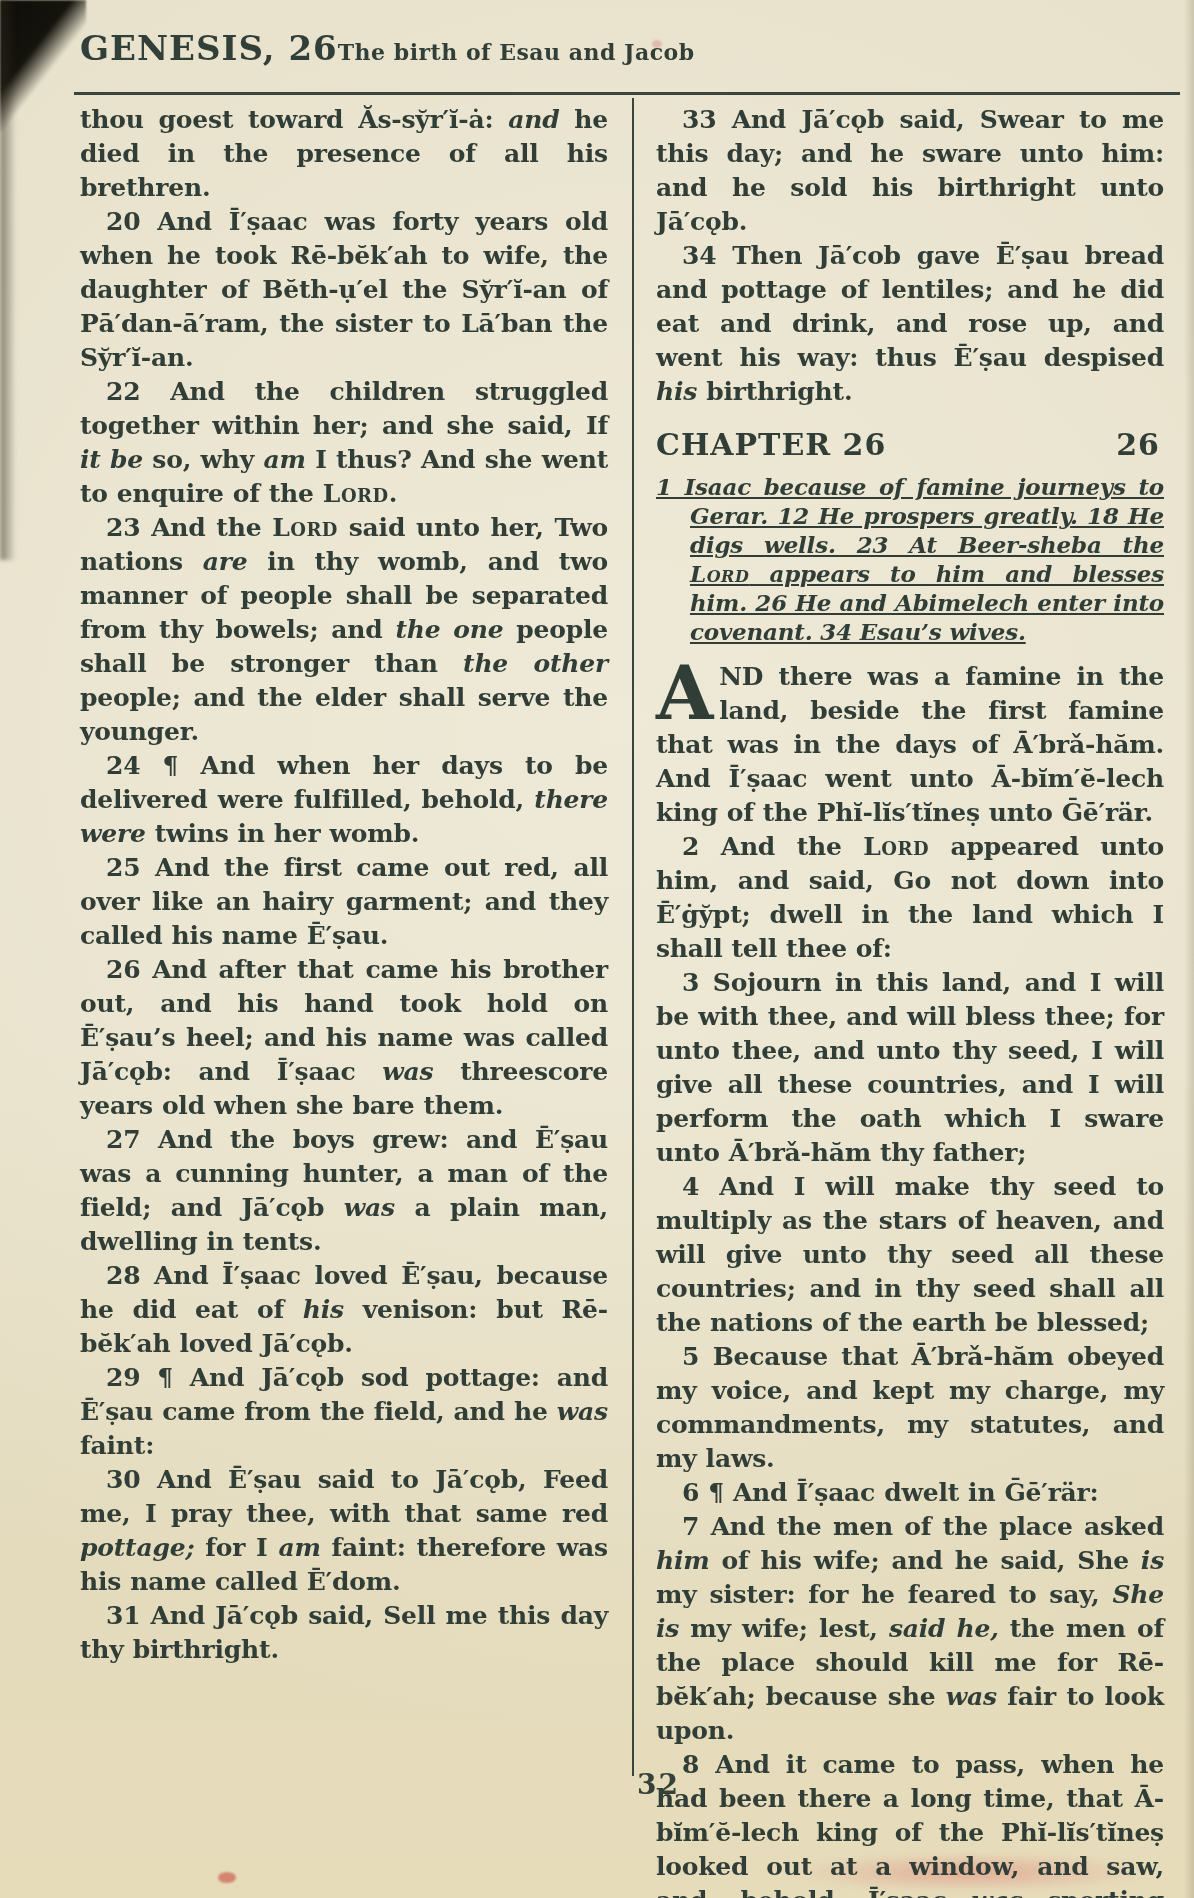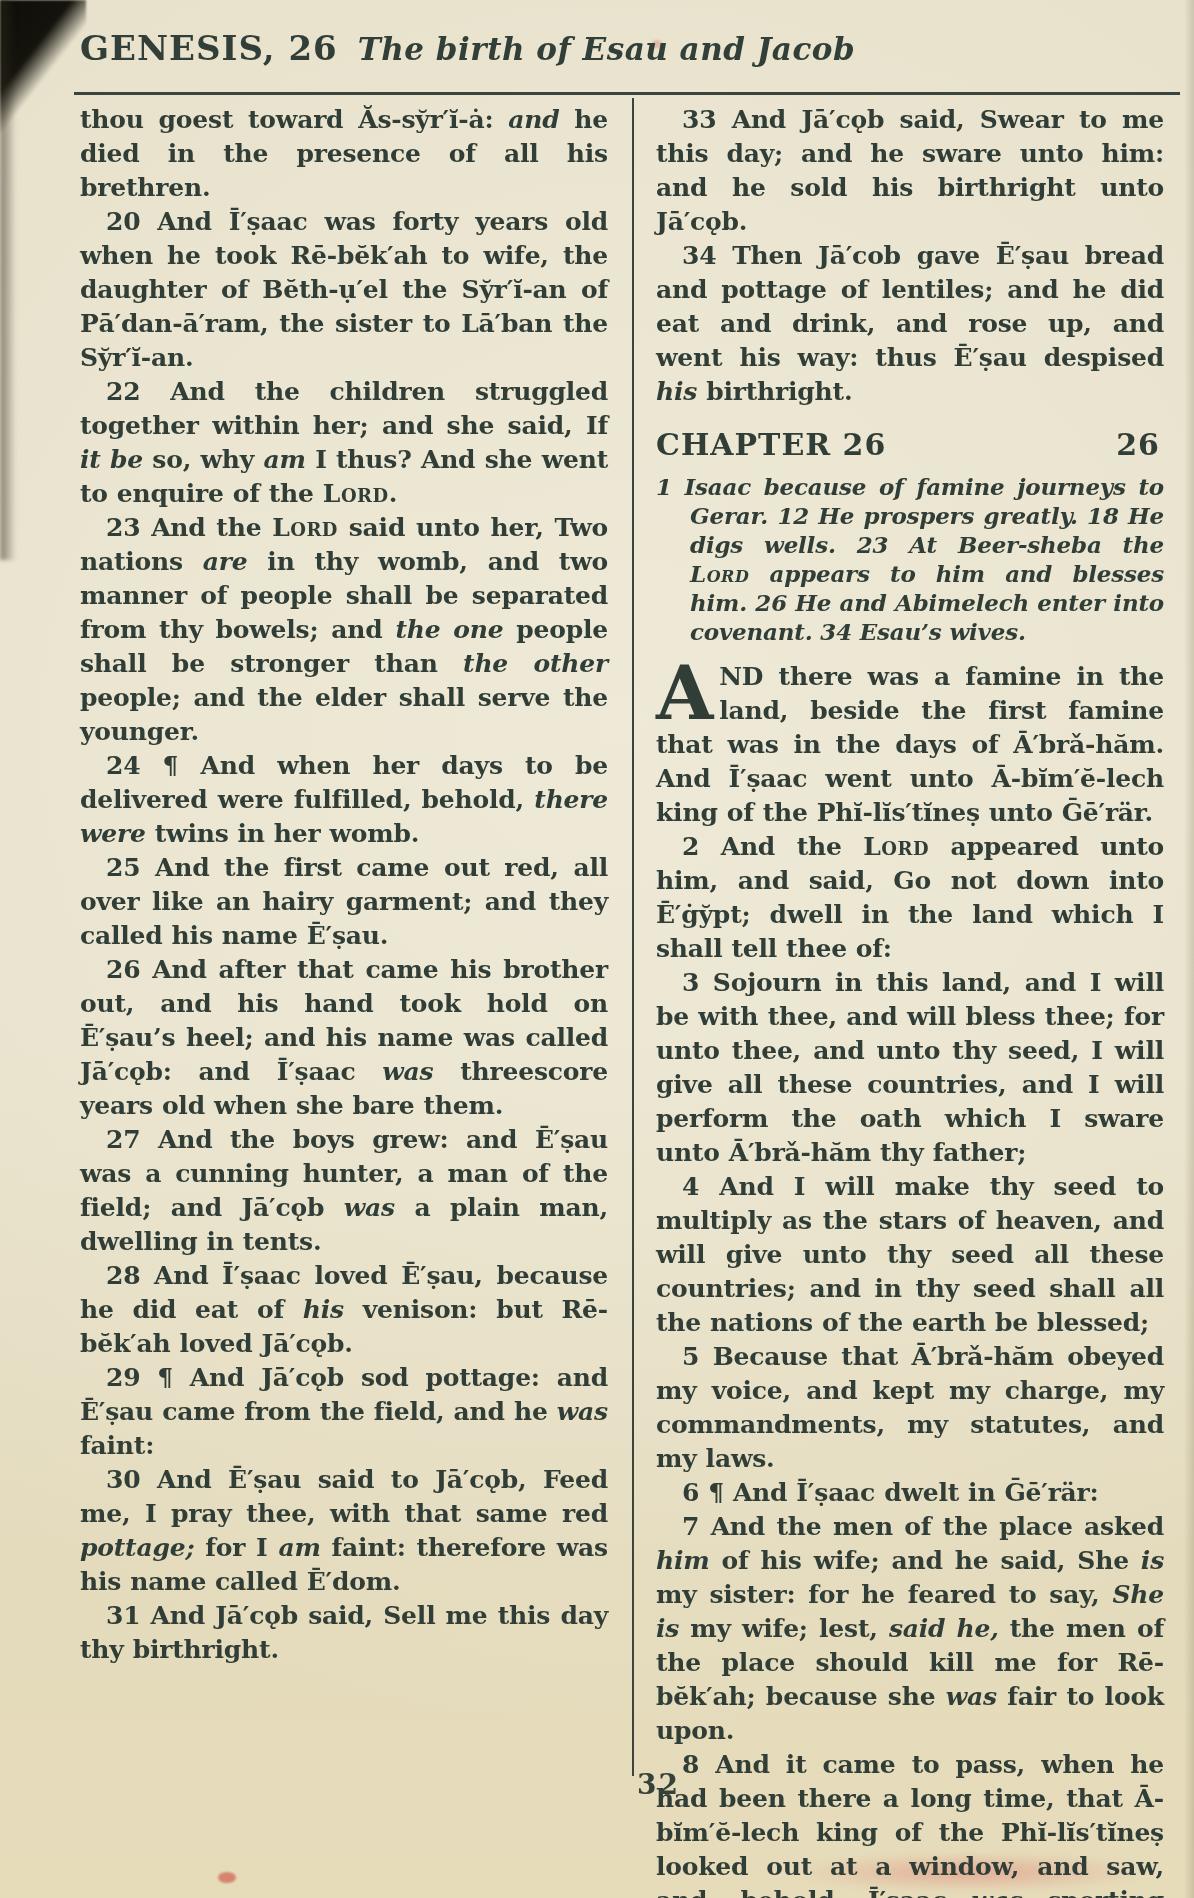--- a/index.html
+++ b/index.html
@@ -45,21 +45,21 @@
 
   .header{
     position:absolute;left:80px;top:28px;width:1072px;
     display:flex;justify-content:flex-start;align-items:baseline;
     color:#323f38;
   }
   .header .book{
     font-size:34px;font-weight:700;letter-spacing:1px;
   }
   .header .running-head{
-    font-size:31px;font-weight:700;font-style:italic;letter-spacing:.5px;margin-left:20px;
+    font-size:22px;font-weight:700;letter-spacing:.5px;
   }
   .header-rule{
     position:absolute;left:74px;top:92px;width:1106px;height:0;
     border-top:3px solid #39453d;
   }
   .column-divider{
     position:absolute;left:632px;top:98px;width:2px;height:1678px;
     background:#39453d;
   }
 
@@ -79,21 +79,21 @@
   .chapter-heading-row{
     position:relative;margin:18px 0 10px 0;text-align:left;
     font-size:30px;font-weight:700;letter-spacing:1px;color:#313e37;
   }
   .chapter-heading-row .chapter-num-right{
     position:absolute;right:4px;top:0;
   }
   .chapter-summary{
     margin:6px 0 14px 0;font-size:23px;line-height:29px;font-weight:700;
     font-style:italic;text-align:justify;
-    padding-left:34px;text-indent:-34px;letter-spacing:-.2px;
+    padding-left:34px;text-indent:-34px;letter-spacing:-.2px;text-decoration:underline;
   }
   .dropcap-para{text-indent:0;}
   .dropcap{
     float:left;font-size:74px;line-height:58px;font-weight:700;
     padding:4px 6px 0 0;
   }
   .page-number{
     position:absolute;left:584px;top:1768px;width:96px;text-align:right;
     font-size:28px;font-weight:700;color:#35423a;letter-spacing:2px;
   }

